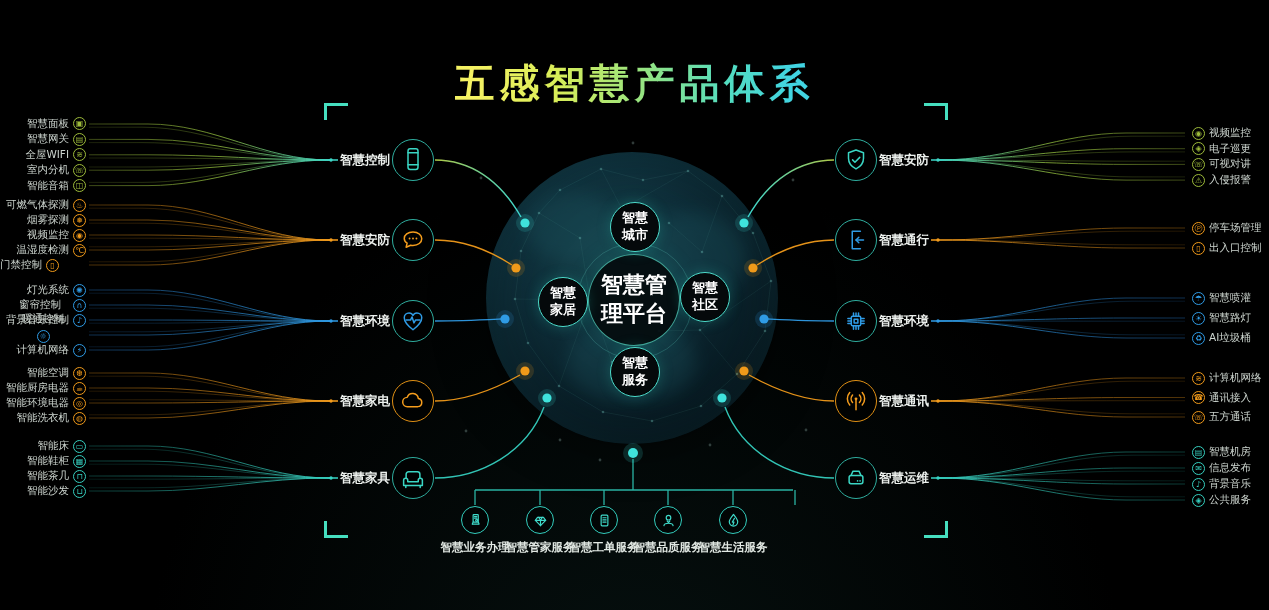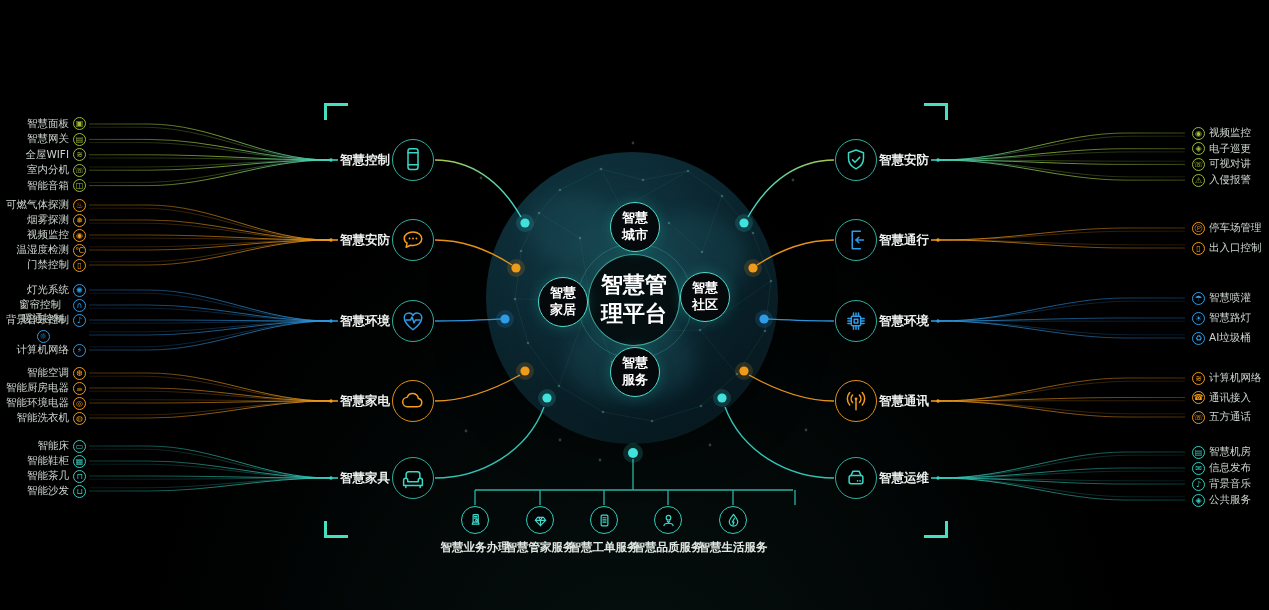--- a/index.html
+++ b/index.html
@@ -358,20 +358,21 @@
         <path d="M540 490 V505"></path>
         <path d="M604 490 V505"></path>
         <path d="M668 490 V505"></path>
         <path d="M733 490 V505"></path>
         <path d="M795 490 V505"></path>
       </g>
       <circle cx="633" cy="453" r="10" fill="#3fe3dc" opacity="0.16"></circle>
       <circle cx="633" cy="453" r="5" fill="#3fe3dc"></circle>
     </svg>
 
+  <div class="title">五感智慧产品体系</div>
 
   <div class="bracket tl"></div>
   <div class="bracket tr"></div>
   <div class="bracket bl"></div>
   <div class="bracket br"></div>
 
   <div class="ring-outer"></div>
   <div class="platform">智慧管理平台</div>
 
 <div class="elist" style="left:0;top:116.3px;width:86px;">
@@ -406,21 +407,21 @@
         <span class="mini-icon" style="color:#f09a1a;">❅</span>
       </div>
       <div class="erow" style="height:15px;justify-content:flex-end;">
         <span class="elabel">视频监控</span>
         <span class="mini-icon" style="color:#f09a1a;">◉</span>
       </div>
       <div class="erow" style="height:15px;justify-content:flex-end;">
         <span class="elabel">温湿度检测</span>
         <span class="mini-icon" style="color:#f09a1a;">℃</span>
       </div>
-      <div class="erow" style="height:15px;justify-content:flex-end;">
+      <div class="erow" style="height:15px;">
         <span class="elabel">门禁控制</span>
         <span class="mini-icon" style="color:#f09a1a;">▯</span>
       </div>
     </div>
     <div class="elist" style="left:0;top:282.5px;width:86px;">
       <div class="erow" style="height:15px;justify-content:flex-end;">
         <span class="elabel">灯光系统</span>
         <span class="mini-icon" style="color:#2f9be5;">✺</span>
       </div>
       <div class="erow" style="height:15px;justify-content:flex-end;gap:12px;">

